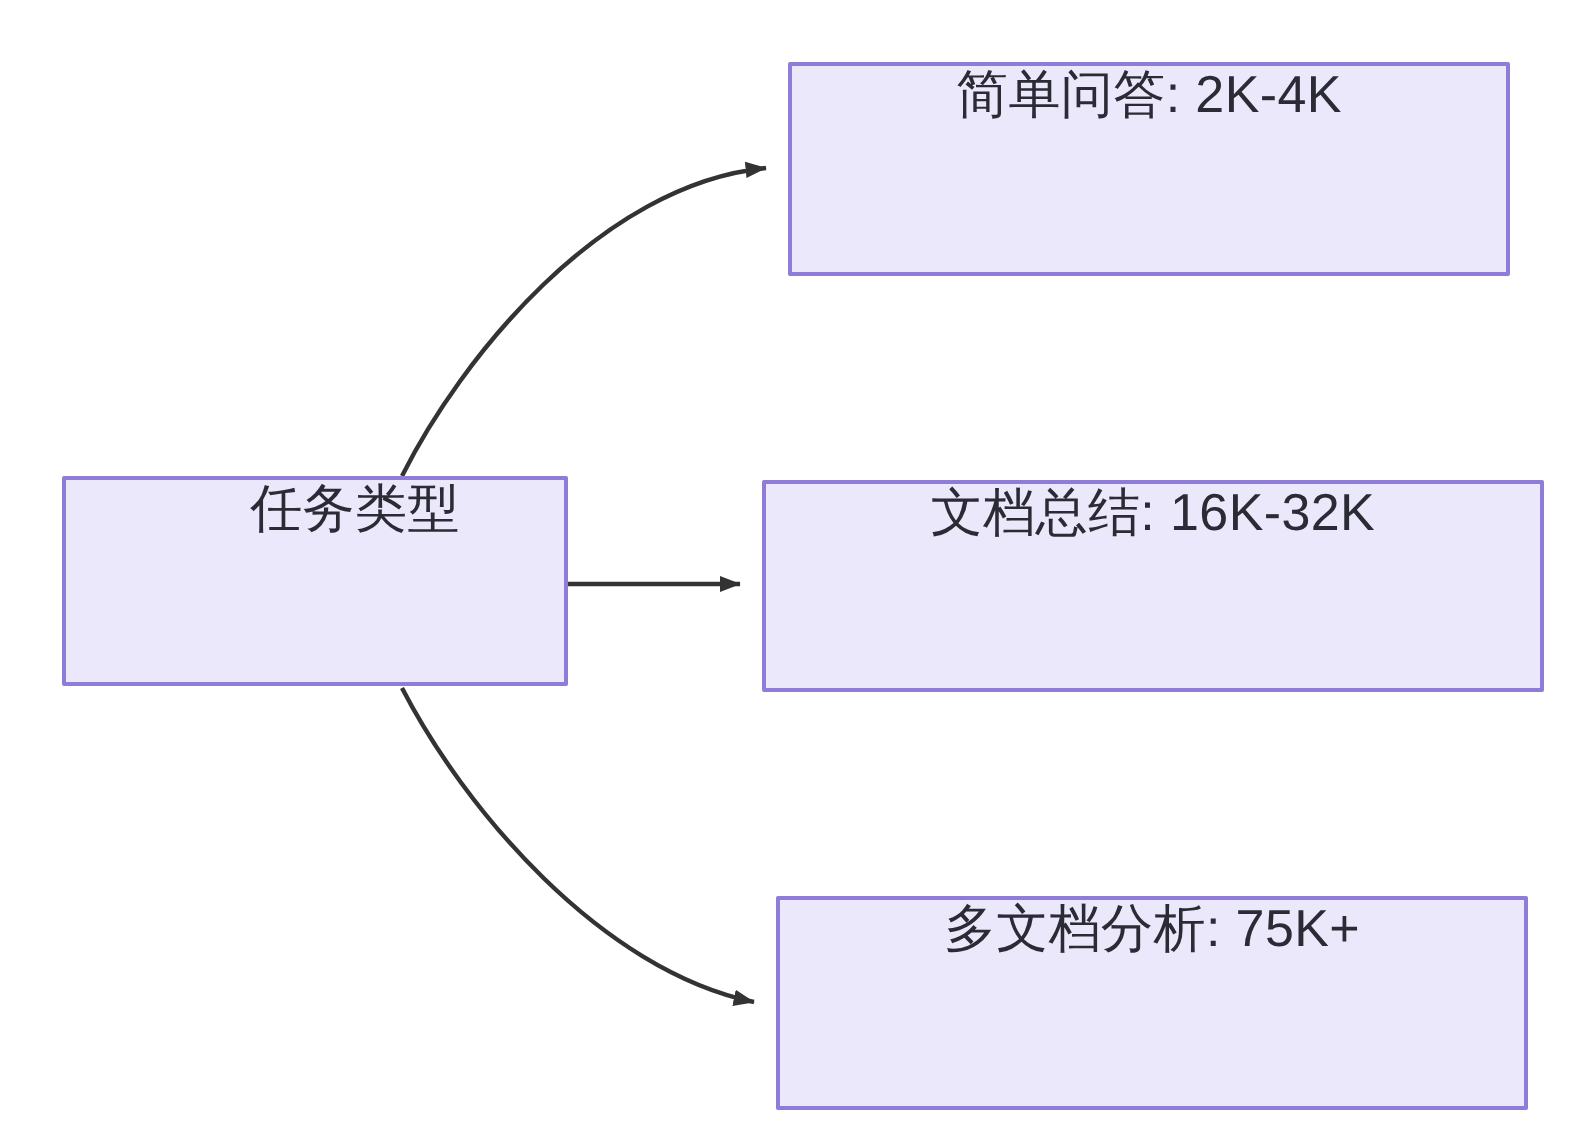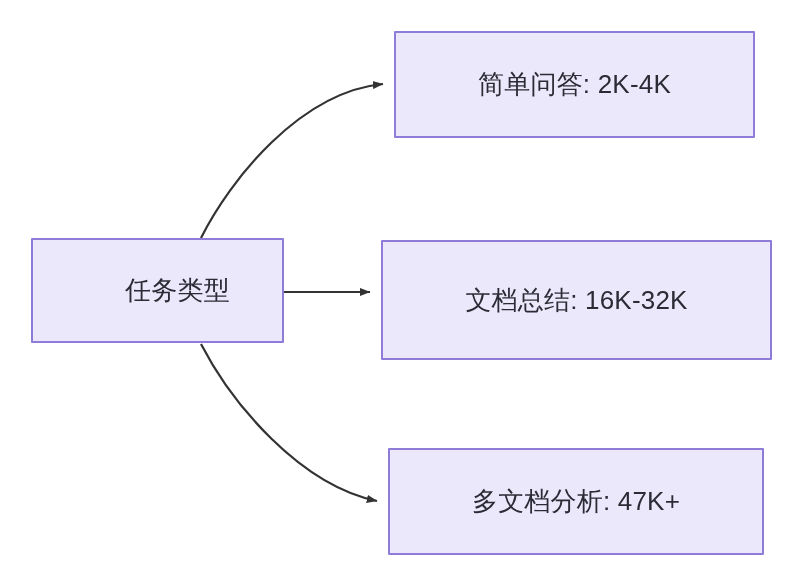--- a/index.html
+++ b/index.html
@@ -23,37 +23,36 @@
     left: 0;
     top: 0;
     width: 787px;
     height: 572px;
     pointer-events: none;
   }
   .node {
     position: absolute;
     box-sizing: border-box;
     display: flex;
-    align-items: center;
     justify-content: center;
     background: #ebe8fb;
     border: 2px solid #8e7cd8;
     border-radius: 1px;
   }
   .node-label {
     font-size: 26px;
     line-height: 1.1;
     color: #2b2b35;
     white-space: nowrap;
     letter-spacing: 0.2px;
   }
   
   #node-source   { left: 31px;  top: 238px; width: 253px; height: 105px; padding-left: 40px; }
   #node-simple   { left: 394px; top: 31px;  width: 361px; height: 107px; }
-  #node-doc      { left: 381px; top: 240px; width: 391px; height: 120px; }
+  #node-doc      { left: 381px; top: 240px; width: 391px; height: 106px; }
   #node-multidoc { left: 388px; top: 448px; width: 376px; height: 107px; }
 </style>
 </head>
 <body>
 
 <div id="diagram-canvas">
 
   <svg id="edge-layer" viewBox="0 0 787 572">
     <defs>
       <marker id="arrowhead" markerWidth="11" markerHeight="9" refX="10.2" refY="4.5" orient="auto" markerUnits="userSpaceOnUse">
@@ -74,16 +73,16 @@
 
   <div class="node" id="node-simple">
     <span class="node-label">简单问答: 2K-4K</span>
   </div>
 
   <div class="node" id="node-doc">
     <span class="node-label">文档总结: 16K-32K</span>
   </div>
 
   <div class="node" id="node-multidoc">
-    <span class="node-label">多文档分析: 47K+</span>
+    <span class="node-label">多文档分析: 75K+</span>
   </div>
 
 </div>
 
 </body></html>

